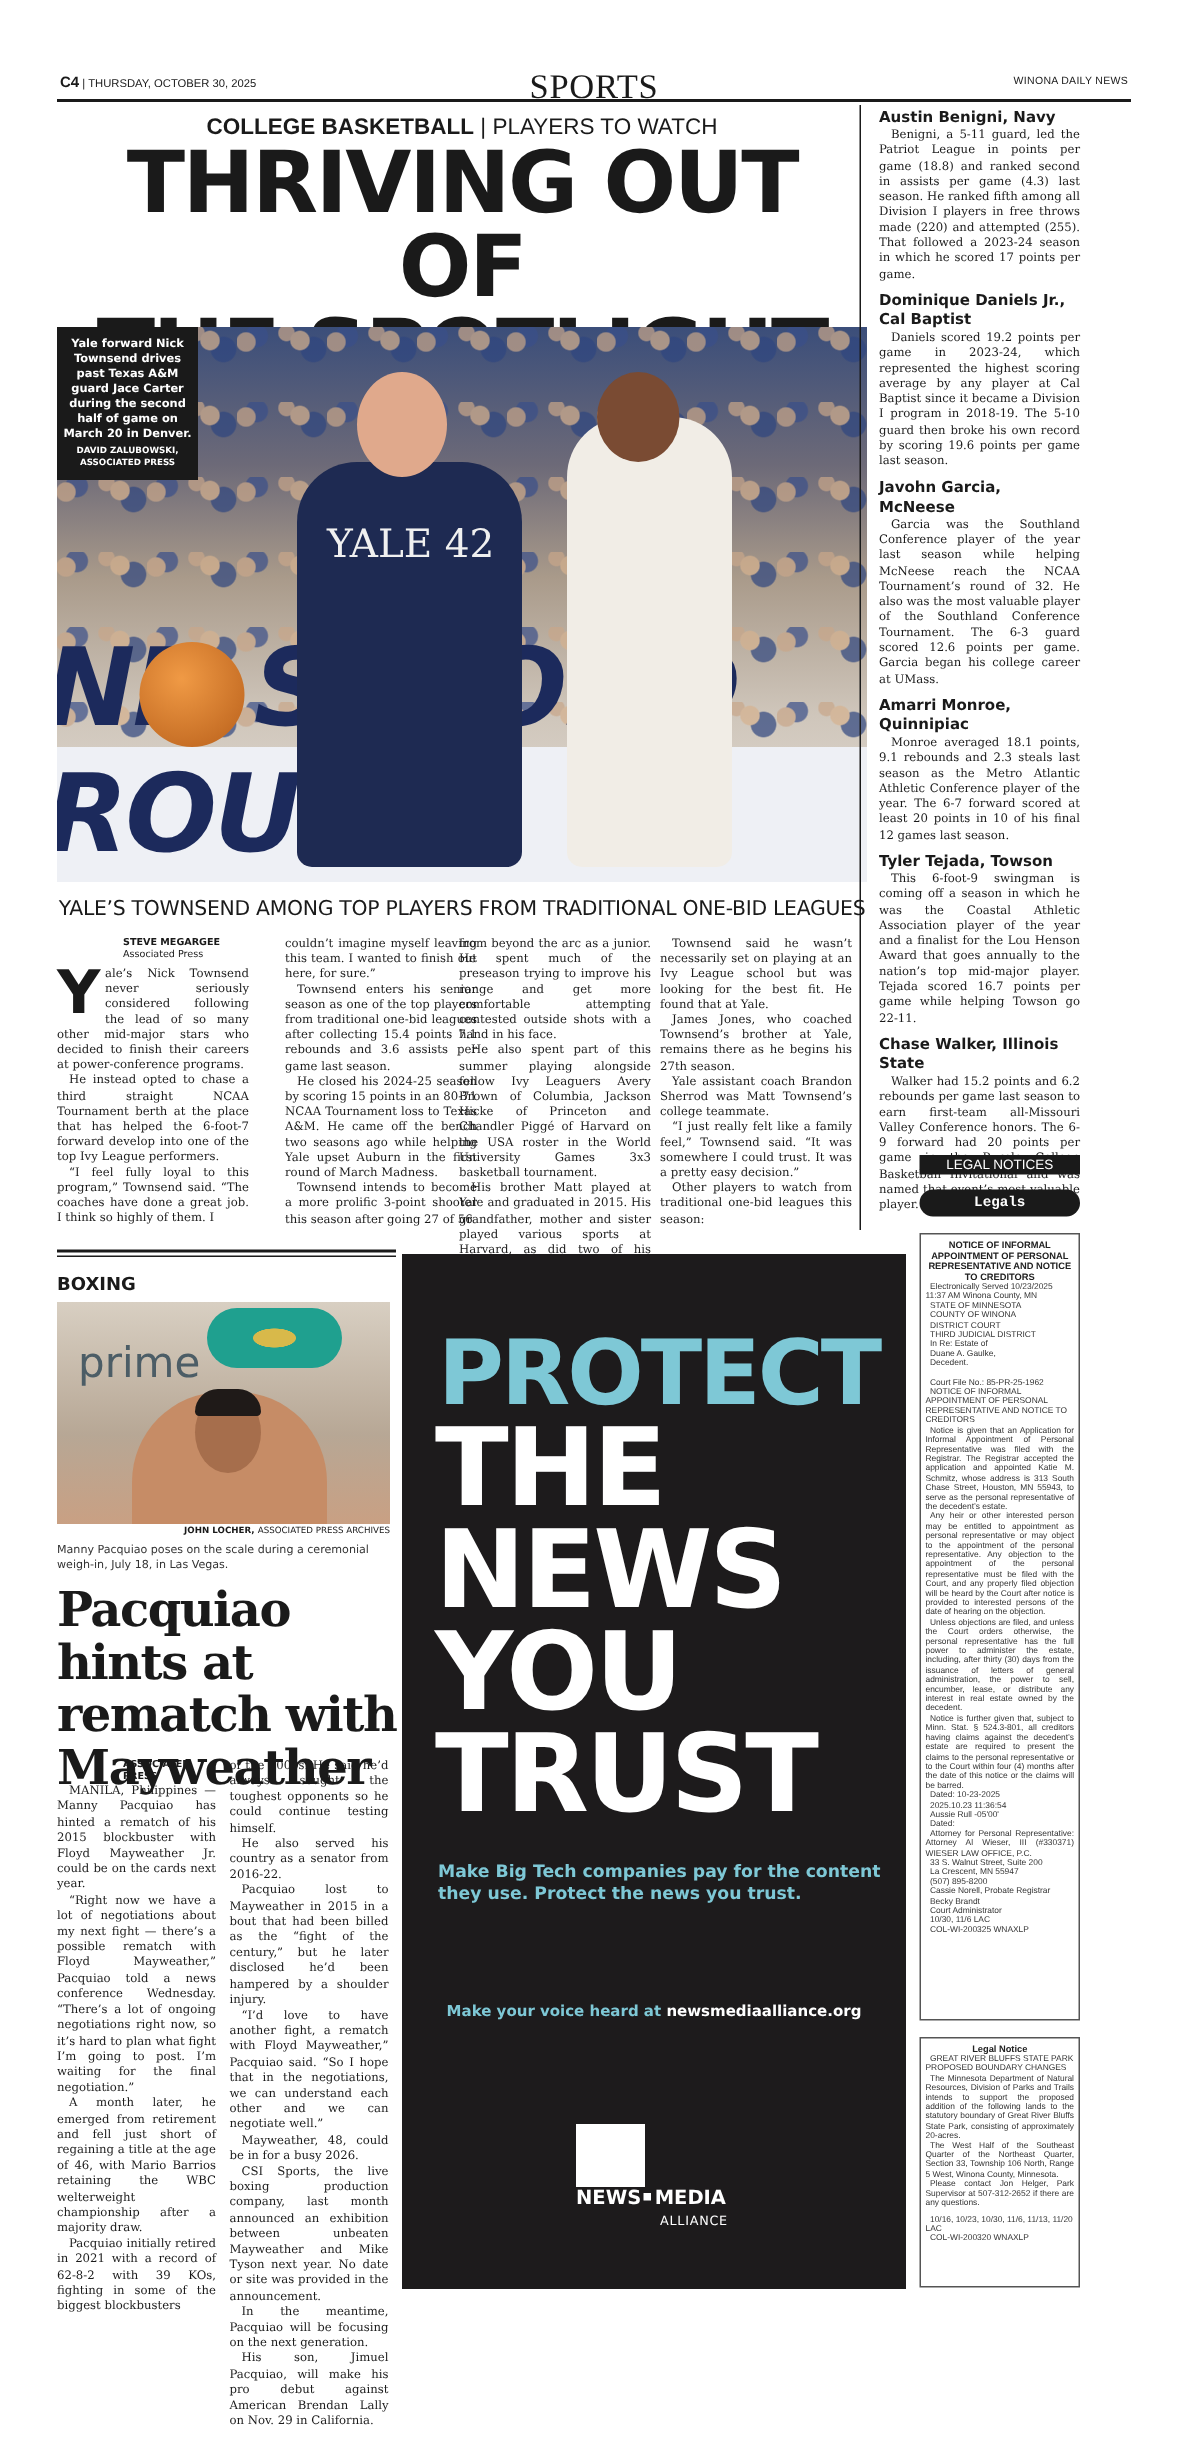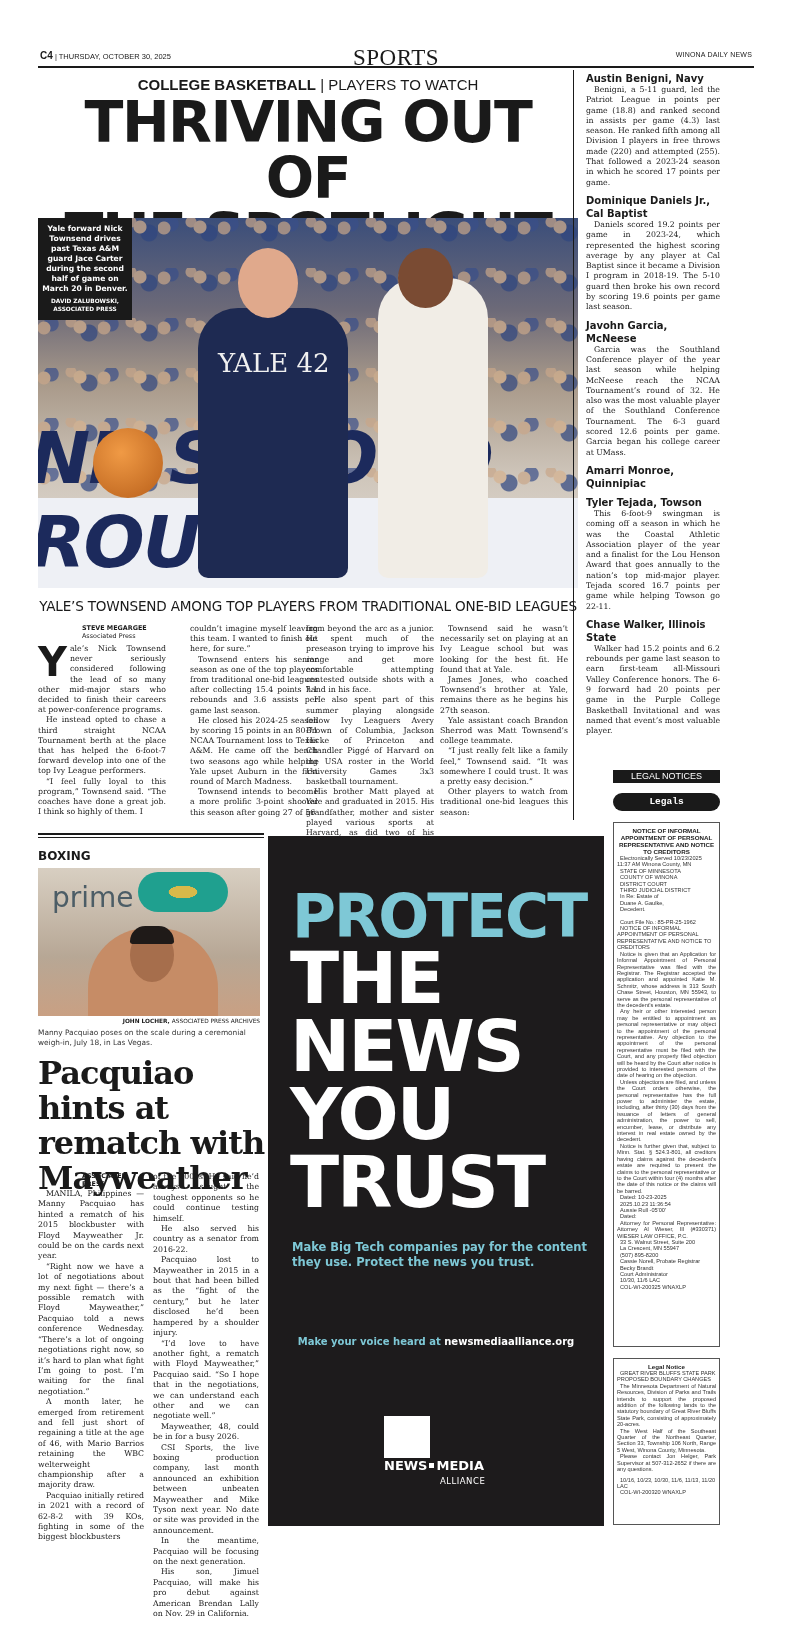--- a/index.html
+++ b/index.html
@@ -50,21 +50,21 @@
   .vrule { left: 573px; top: 70px; width: 1px; height: 750px; background: #1a1a1a; }
 
   .sidebar { left: 586px; top: 72px; width: 134px; }
   .sidebar .entry h3 { font-family: "DejaVu Sans", sans-serif; font-size: 10px; font-weight: 700; line-height: 13px; margin-top: 6px; }
   .sidebar .entry p { font-family: "DejaVu Serif", serif; font-size: 7.8px; line-height: 10.3px; text-align: justify; text-indent: 8px; }
 
   .double-rule { left: 38px; top: 833px; width: 226px; height: 5px; border-top: 2px solid #1a1a1a; border-bottom: 1px solid #1a1a1a; }
 
   .boxing-label { left: 38px; top: 849px; font-family: "DejaVu Sans", sans-serif; font-weight: 700; font-size: 12px; }
   .photo-boxing { left: 38px; top: 868px; width: 222px; height: 148px; overflow: hidden; background: linear-gradient(180deg, #d8cfc2 0%, #b7a795 60%, #c9a083 100%); }
-  .photo-boxing .prime { position: absolute; left: 14px; top: 13px; font-family: "DejaVu Sans", sans-serif; font-size: 28px; color: #4c5d66; }
+  .photo-boxing .prime { position: absolute; left: 14px; top: 24px; font-family: "DejaVu Sans", sans-serif; font-size: 28px; color: #4c5d66; }
   .photo-boxing .belt { position: absolute; left: 100px; top: 4px; width: 90px; height: 40px; border-radius: 20px; background: radial-gradient(ellipse at center, #d8b94a 0 22%, #1fa08f 23% 100%); }
   .photo-boxing .body { position: absolute; left: 50px; top: 60px; width: 130px; height: 100px; background: #c68c66; border-radius: 60px 60px 0 0; }
   .photo-boxing .head { position: absolute; left: 92px; top: 60px; width: 44px; height: 54px; background: #a66e4c; border-radius: 50%; }
   .photo-boxing .hair { position: absolute; left: 92px; top: 58px; width: 44px; height: 18px; background: #1f1a18; border-radius: 22px 22px 4px 4px; }
   .photo-credit { left: 38px; top: 1018px; width: 222px; text-align: right; font-family: "DejaVu Sans", sans-serif; font-size: 5.8px; font-weight: 700; }
   .photo-credit span { font-weight: 400; }
   .photo-caption { left: 38px; top: 1028px; width: 222px; font-family: "DejaVu Sans", sans-serif; font-size: 7.4px; line-height: 10px; color: #333; }
 
   .box-headline { left: 38px; top: 1056px; width: 230px; font-family: "DejaVu Serif", serif; font-weight: 700; font-size: 32px; line-height: 35px; letter-spacing: -1px; }
 
@@ -166,20 +166,21 @@
   <div class="entry">
       <h3>Dominique Daniels Jr., Cal Baptist</h3>
       <p>Daniels scored 19.2 points per game in 2023-24, which represented the highest scoring average by any player at Cal Baptist since it became a Division I program in 2018-19. The 5-10 guard then broke his own record by scoring 19.6 points per game last season.</p>
     </div>
   <div class="entry">
       <h3>Javohn Garcia, McNeese</h3>
       <p>Garcia was the Southland Conference player of the year last season while helping McNeese reach the NCAA Tournament’s round of 32. He also was the most valuable player of the Southland Conference Tournament. The 6-3 guard scored 12.6 points per game. Garcia began his college career at UMass.</p>
     </div>
   <div class="entry">
       <h3>Amarri Monroe, Quinnipiac</h3>
+      <p>Monroe averaged 18.1 points, 9.1 rebounds and 2.3 steals last season as the Metro Atlantic Athletic Conference player of the year. The 6-7 forward scored at least 20 points in 10 of his final 12 games last season.</p>
     </div>
   <div class="entry">
       <h3>Tyler Tejada, Towson</h3>
       <p>This 6-foot-9 swingman is coming off a season in which he was the Coastal Athletic Association player of the year and a finalist for the Lou Henson Award that goes annually to the nation’s top mid-major player. Tejada scored 16.7 points per game while helping Towson go 22-11.</p>
     </div>
   <div class="entry">
       <h3>Chase Walker, Illinois State</h3>
       <p>Walker had 15.2 points and 6.2 rebounds per game last season to earn first-team all-Missouri Valley Conference honors. The 6-9 forward had 20 points per game in the Purple College Basketball Invitational and was named that event’s most valuable player.</p>
     </div>
 </div>

